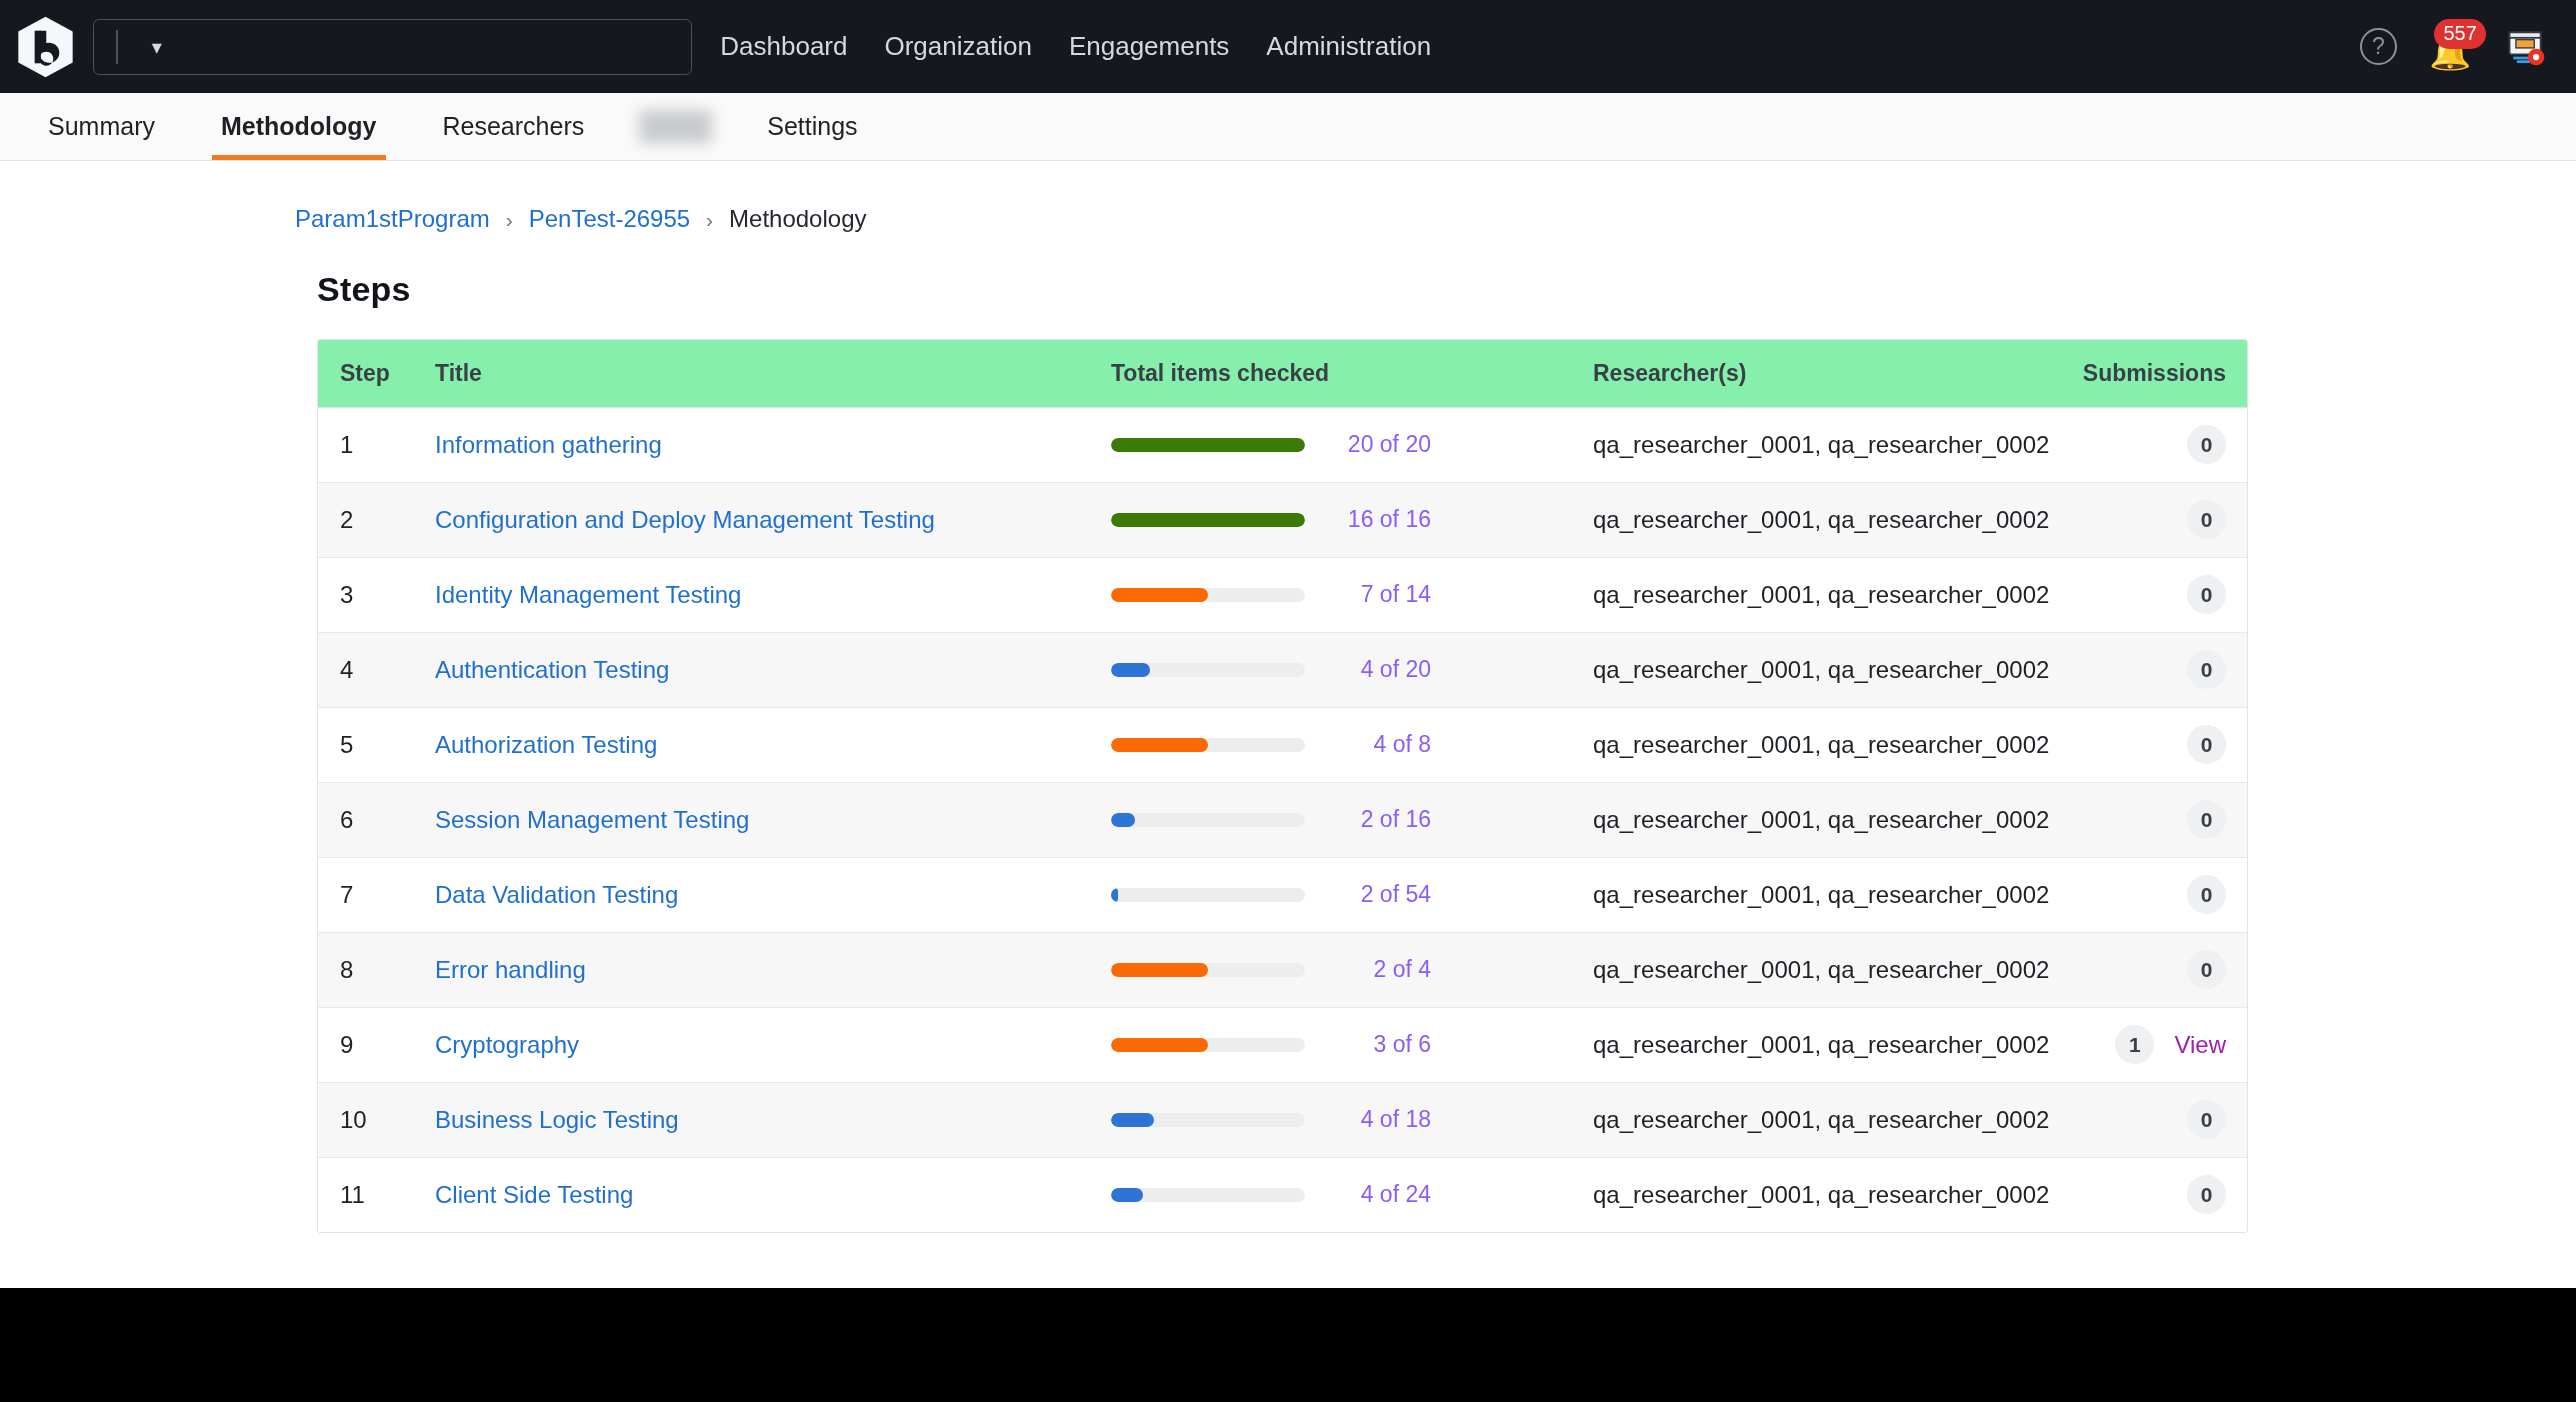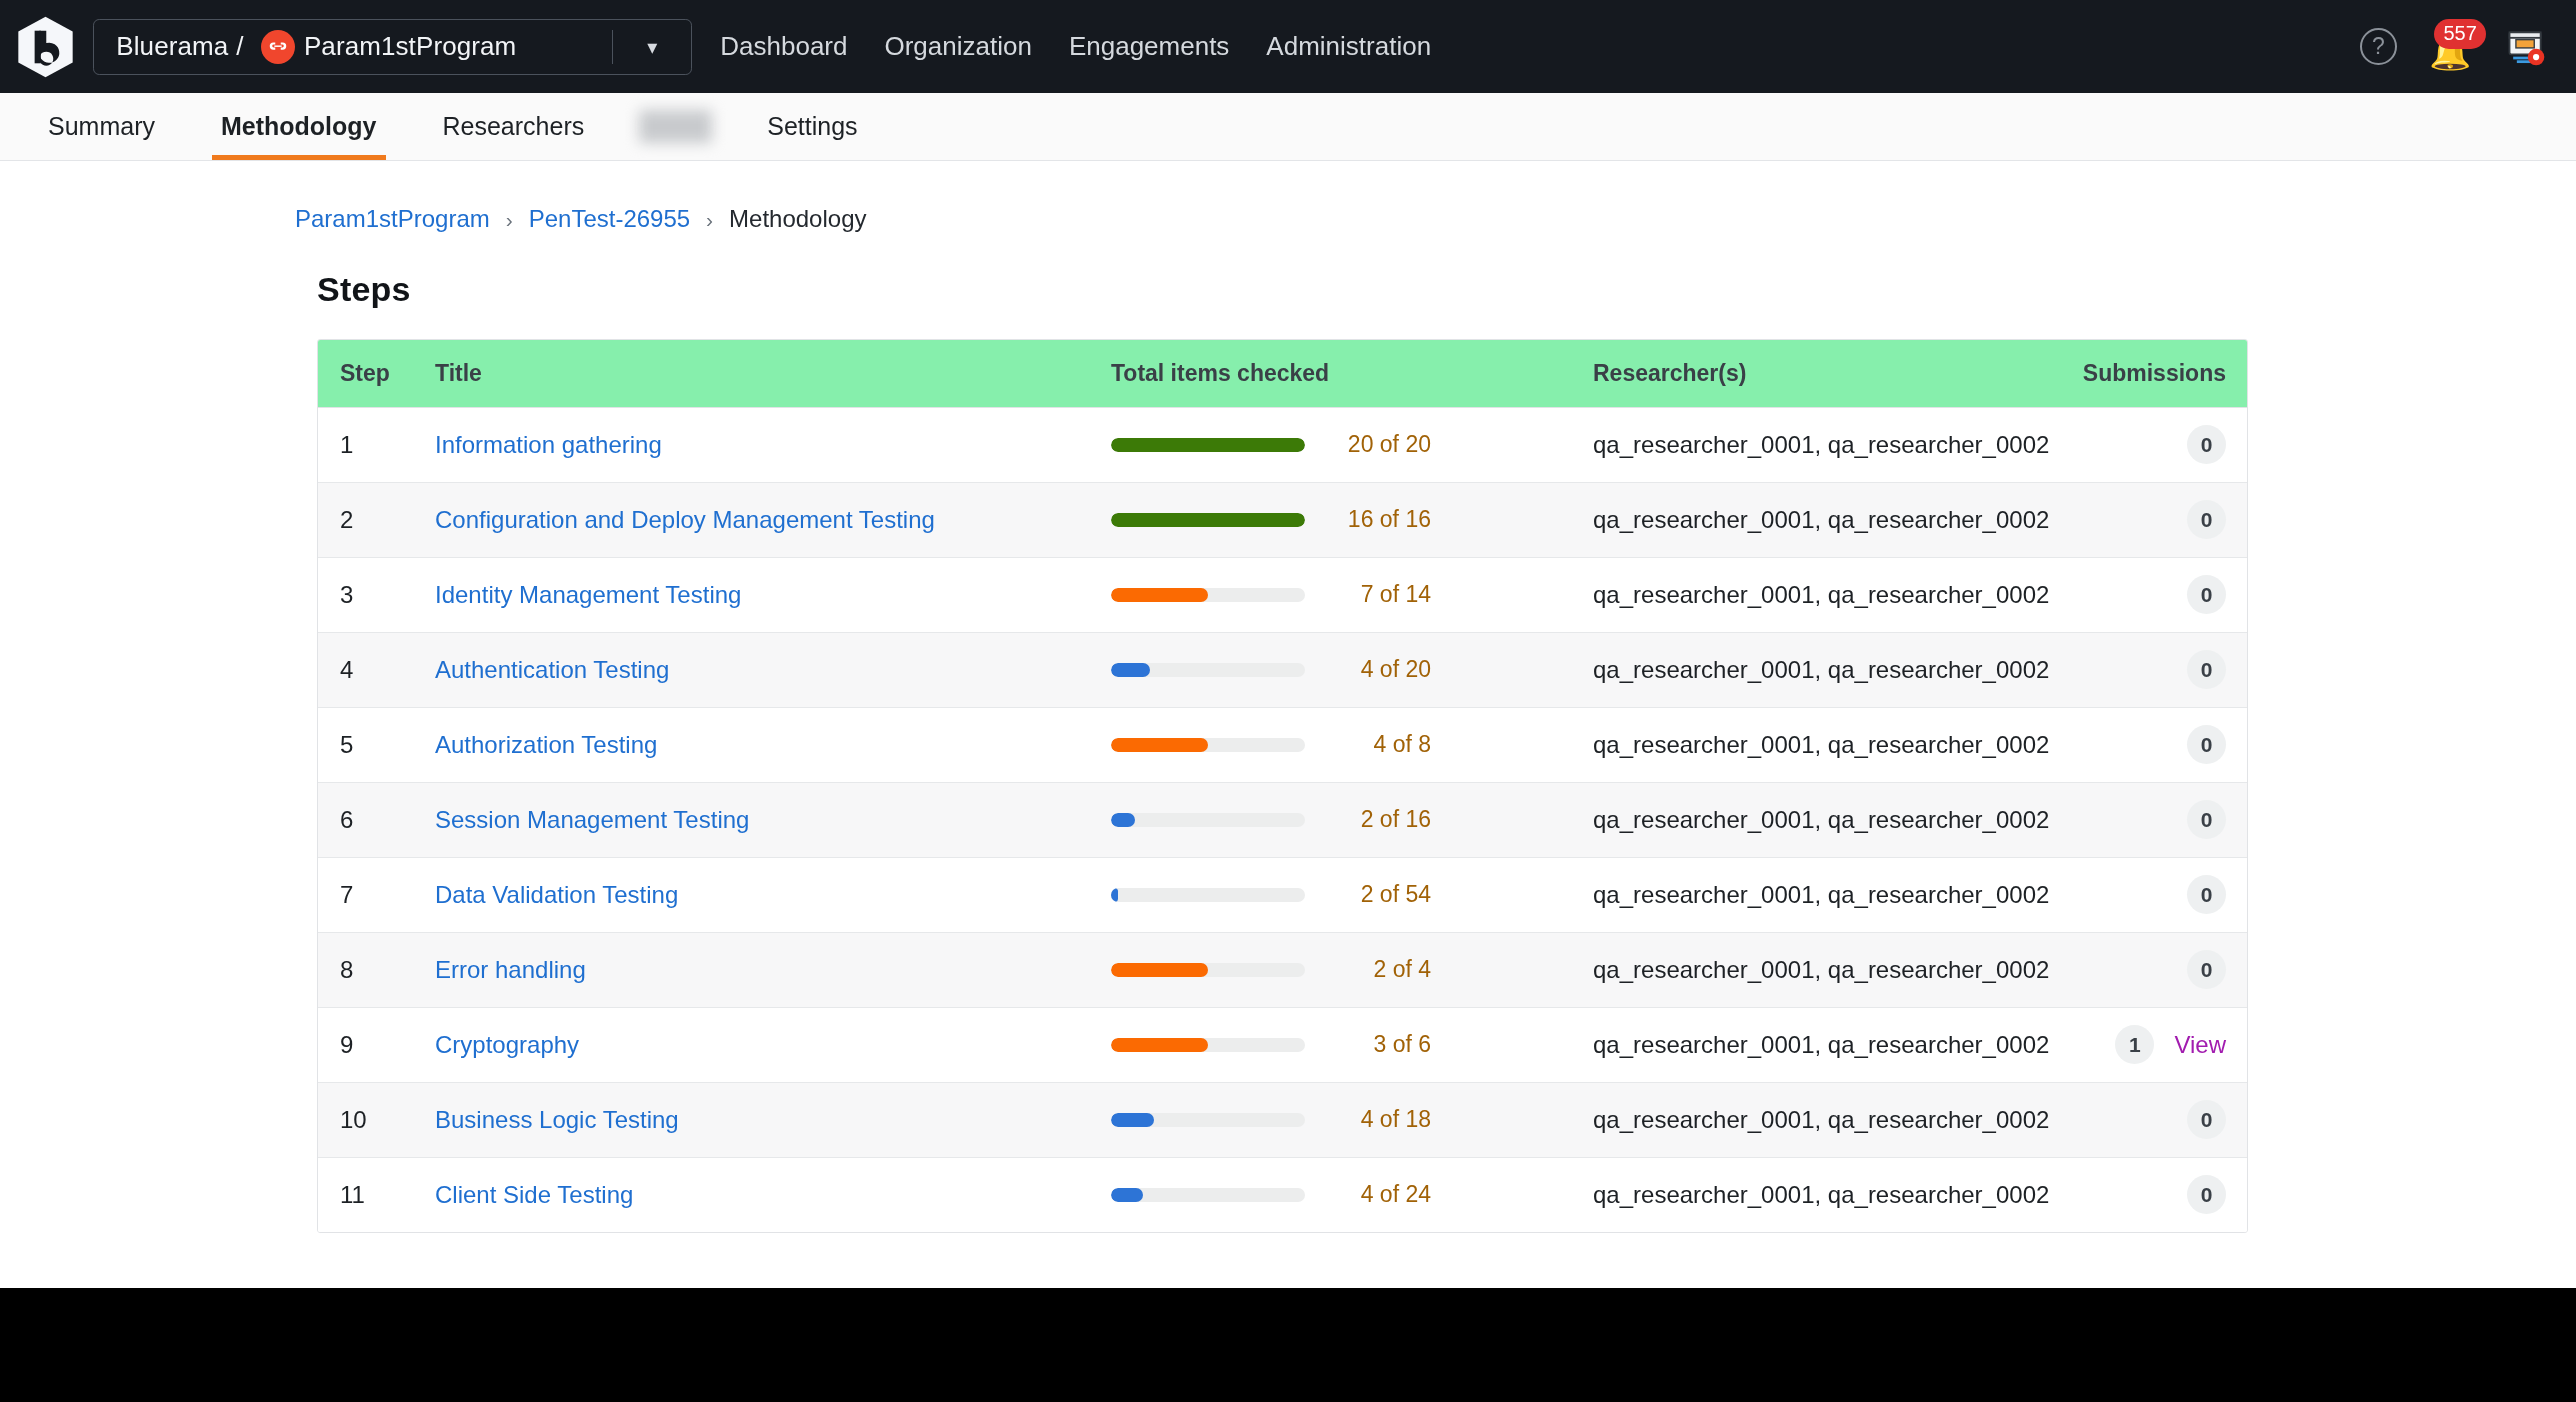--- a/index.html
+++ b/index.html
@@ -210,21 +210,21 @@
     width: 194px;
     height: 14px;
     background: #eceded;
     border-radius: 777px;
     overflow: hidden;
     flex: 0 0 auto;
   }
   .prog-fill { height: 100%; border-radius: 777px; }
   .prog-label {
     font-size: 23px;
-    color: #a16207;
+    color: #8b5cf6;
     text-align: right;
     width: 140px;
     padding-right: 14px;
     flex: 0 0 auto;
   }
   td.c-res { color: #1d2125; font-size: 24px; }
   td.c-subs { text-align: right; padding-right: 22px; }
   .subs-cell { display: flex; align-items: center; justify-content: flex-end; gap: 20px; }
   .subs-badge {
     min-width: 39px;
@@ -255,31 +255,20 @@
 
 <div class="topbar">
 
   <svg class="logo-hex" viewBox="0 0 76 82">
     <polygon points="38,2 73,21 73,61 38,80 3,61 3,21" fill="#f5f7fa"></polygon>
     <path d="M30 20 h9 v16 a13 13 0 1 1 -9 10 z M39 47 a9 9 0 1 0 0.01 0 z" fill="#15191f"></path>
     <rect x="24" y="20" width="8" height="42" fill="#15191f"></rect>
   </svg>
 
   <div class="org-switcher">
-    <div class="org-left">
-      <span class="org-text">Bluerama</span>
-      <span class="org-text" style="margin:0 7.8px;">/</span>
-      <span class="org-badge">
-        <svg viewBox="0 0 24 24">
-            <path d="M7 7a4 4 0 0 0 0 8h2v-2.4H7.3a1.6 1.6 0 0 1 0-3.2H9V7H7zm10 0h-2v2.4h1.7a1.6 1.6 0 0 1 0 3.2H15V15h2a4 4 0 0 0 0-8z" fill="#fff"></path>
-            <rect x="8" y="10.3" width="8" height="1.6" fill="#fff"></rect>
-          </svg>
-      </span>
-      <span class="org-text">Param1stProgram</span>
-    </div>
     <div class="org-divider"></div>
     <div class="org-caret">▾</div>
   </div>
 
   <nav class="mainnav">
     <a href="#">Dashboard</a>
     <a href="#">Organization</a>
     <a href="#">Engagements</a>
     <a href="#">Administration</a>
   </nav>

